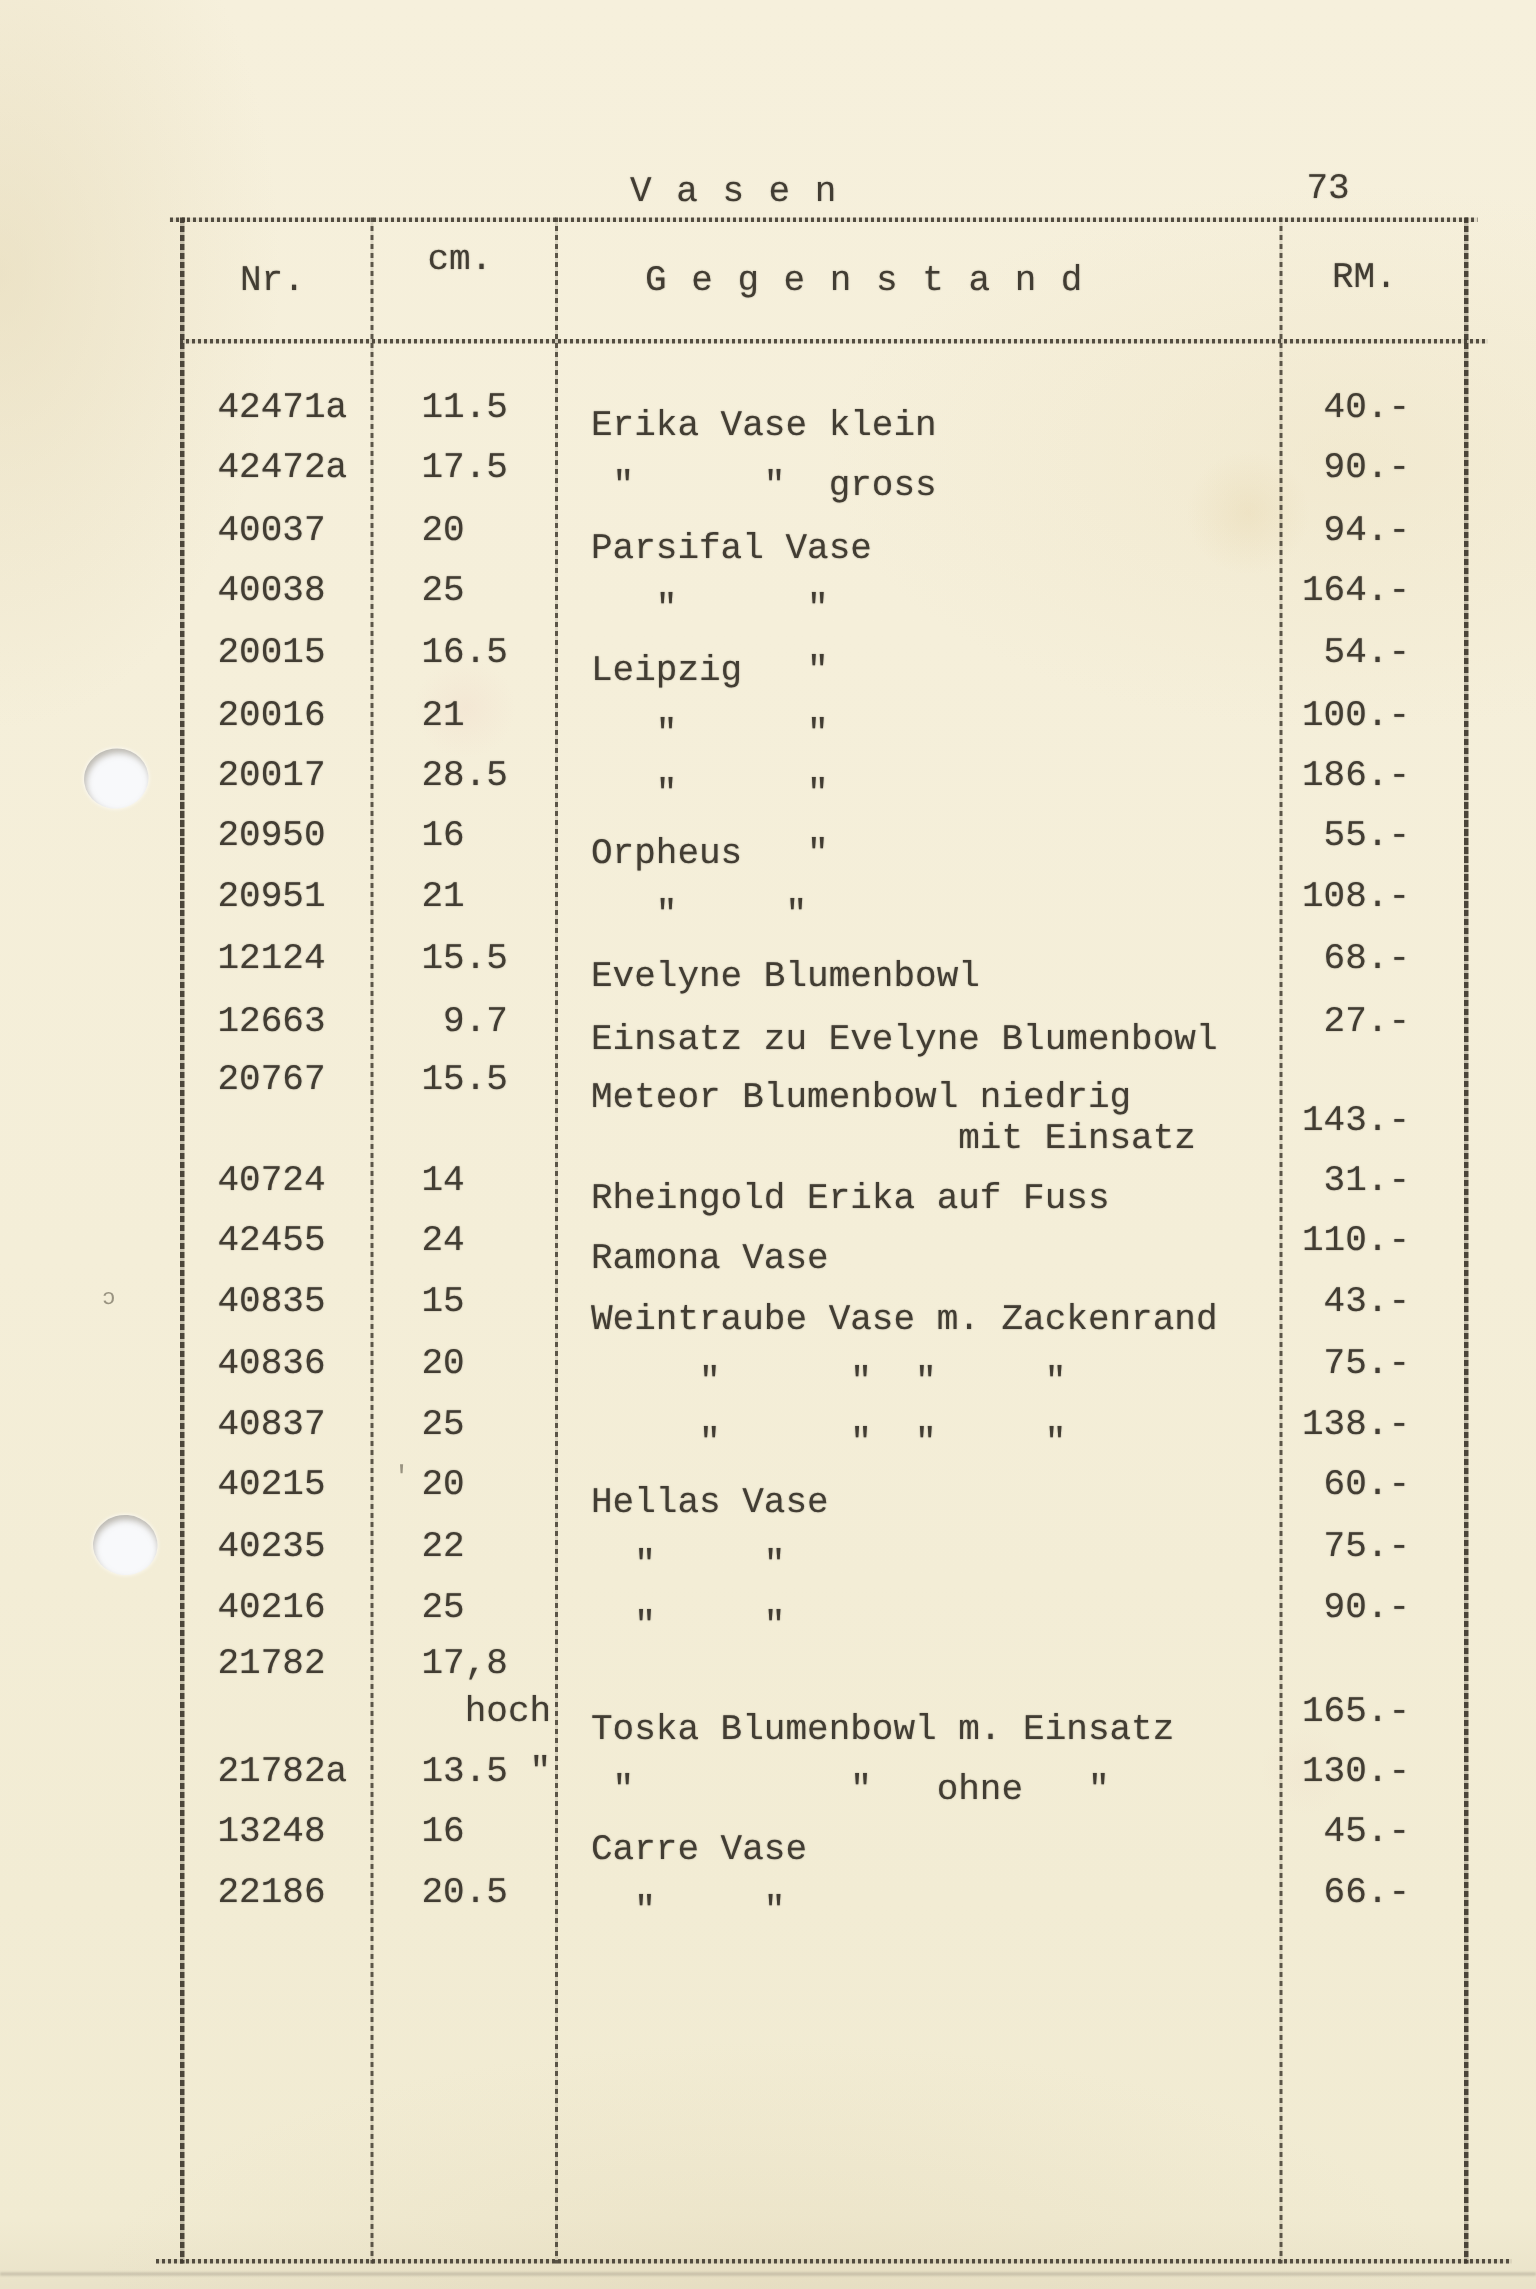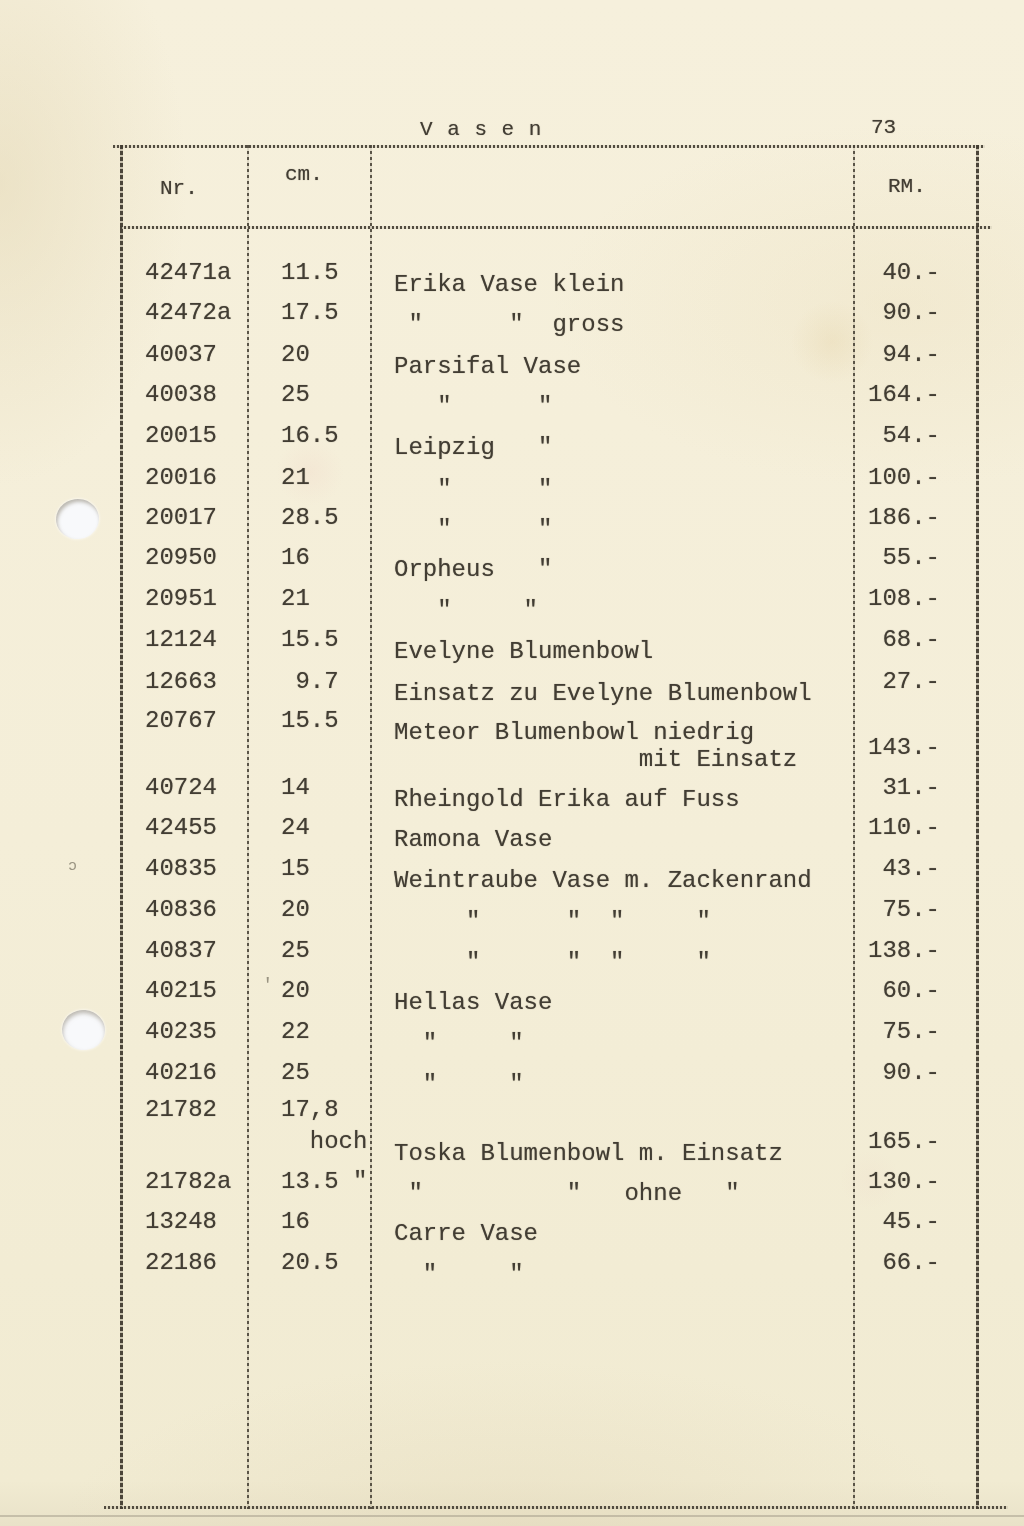--- a/index.html
+++ b/index.html
@@ -13,21 +13,21 @@
       radial-gradient(circle 55px at 832px 342px, rgba(226,206,160,0.28), transparent 75%),
       radial-gradient(circle 40px at 870px 1180px, rgba(236,210,196,0.16), transparent 75%),
       radial-gradient(ellipse 260px 420px at 0% 12%, rgba(224,211,174,0.45), transparent 72%),
       radial-gradient(ellipse 500px 260px at 88% 20%, rgba(233,220,184,0.30), transparent 70%),
       radial-gradient(ellipse 600px 220px at 50% 100%, rgba(226,215,184,0.40), transparent 75%),
       linear-gradient(180deg,#f6f0dc 0%,#f4eed8 55%,#f1ebd2 97%,#e9e2c8 100%);
   }
   .txt{
     position:absolute;
     white-space:pre;
-    font-size:21px;
+    font-size:24px;
     line-height:1;
     color:#423d33;
     text-shadow:0 0 1px rgba(66,61,51,0.55);
     transform:translateY(-50%);
   }
   .title{letter-spacing:1px;}
   .hdr-wide{letter-spacing:1px;}
   .hline{
     position:absolute;height:3px;
     background-image:repeating-linear-gradient(90deg,
@@ -84,20 +84,21 @@
   <div class="hline" style="left:104px;top:1506px;width:904px;"></div>
 
   <div class="vline outer" style="left:120px;top:145px;height:1364px;"></div>
   <div class="vline" style="left:247px;top:145px;height:1364px;"></div>
   <div class="vline" style="left:370px;top:145px;height:1364px;"></div>
   <div class="vline" style="left:853px;top:145px;height:1364px;"></div>
   <div class="vline outer" style="left:976px;top:145px;height:1364px;"></div>
 
   <span class="txt" style="left:160px;top:188px;">Nr.</span>
   <span class="txt" style="left:285px;top:174px;">cm.</span>
+  <span class="txt hdr-wide" style="left:430px;top:188px;">G e g e n s t a n d</span>
   <span class="txt" style="left:888px;top:186px;">RM.</span>
 
   <div>
       <div class="row-line" style="top: 273px;">
         <span class="cell cell-nr">42471a</span>
         <span class="cell cell-cm">11.5</span>
         <span class="cell cell-gegenstand">Erika Vase klein</span>
         <span class="cell cell-rm">40.-</span>
       </div>
       <div class="row-line" style="top: 313px;">

